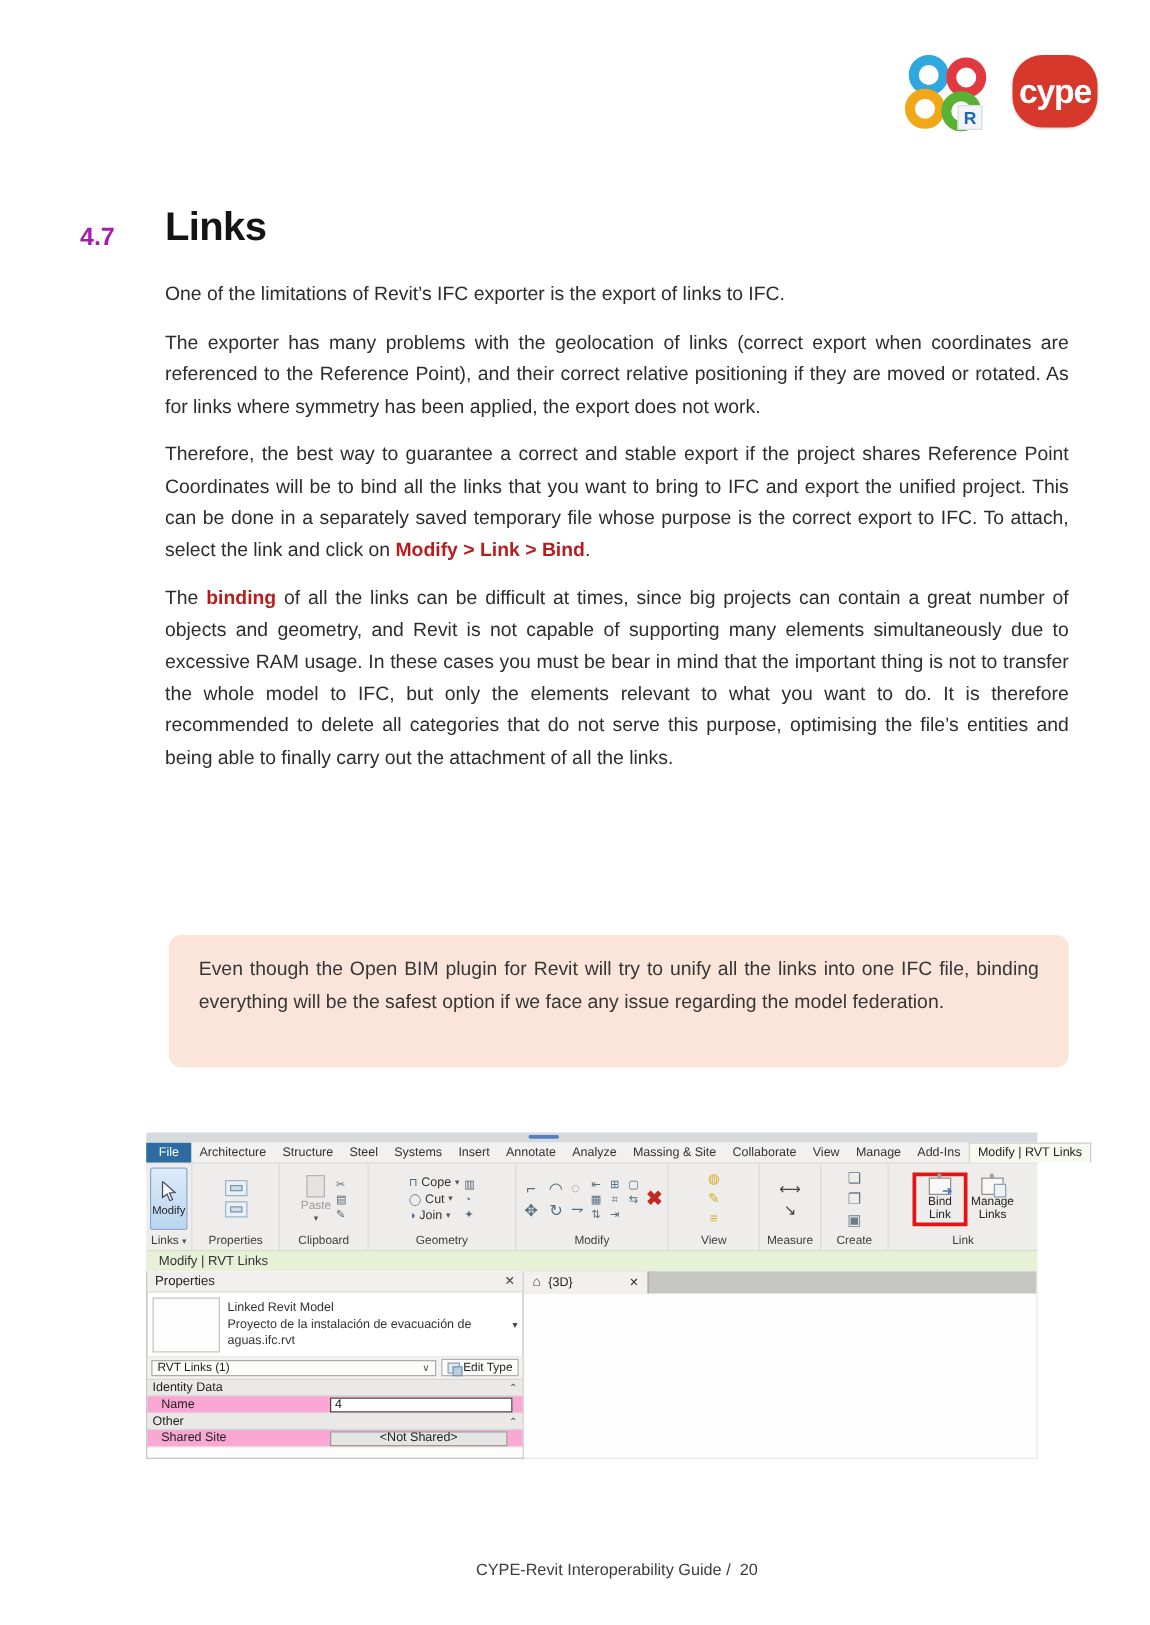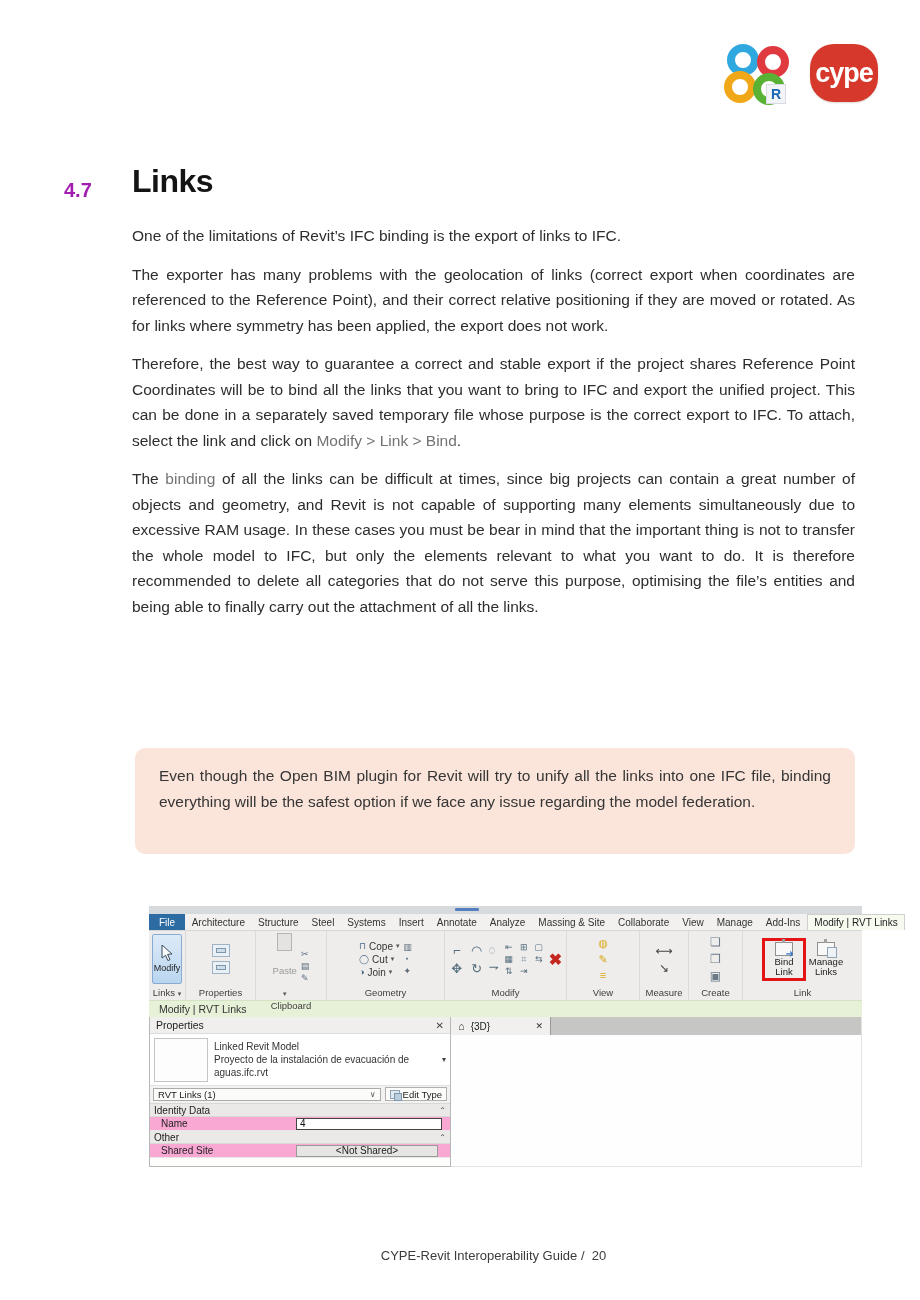--- a/index.html
+++ b/index.html
@@ -21,31 +21,31 @@
               box-shadow:0 1px 2px rgba(0,0,0,.15); }
   .cype-box span { color:#fff; font-weight:bold; font-size:27px; letter-spacing:-1px; }
 
   
   .sec-num { position:absolute; left:64px; top:179px; font-size:20px; font-weight:bold; color:#a21caf; }
   .sec-title { position:absolute; left:132px; top:163px; font-size:32px; font-weight:bold; color:#141414; letter-spacing:-0.5px; }
 
   
   .doc-body { position:absolute; left:132px; top:223px; width:723px; }
   .doc-body p { font-size:15.5px; line-height:25.5px; text-align:justify; color:#2d2d2d; margin-bottom:13px; }
-  .doc-body p b { font-weight:normal; color:#737373; }
+  .doc-body p b { font-weight:bold; color:#b91c1c; }
 
   
   .callout { position:absolute; left:135px; top:748px; width:720px; height:106px; background:#fbe5da; border-radius:10px; padding:15px 24px; }
   .callout p { font-size:15.5px; line-height:25.5px; text-align:justify; color:#363636; }
 
   
   .footer { position:absolute; left:132px; top:1248px; width:723px; text-align:center; font-size:13px; color:#3c3c3c; white-space:pre; }
 
   
-  .shot { position:absolute; left:149px; top:906px; width:713px; height:261px; font-family:"Liberation Sans", sans-serif; }
+  .shot { position:absolute; left:117px; top:906px; width:713px; height:261px; font-family:"Liberation Sans", sans-serif; }
   .topstrip { height:8px; background:#d7dadd; position:relative; }
   .topstrip .dash { position:absolute; left:306px; top:2px; width:24px; height:3px; background:#537fc0; border-radius:1px; }
 
   .rtabs { height:17px; background:#f2f1f0; border-bottom:1px solid #d9d8d6; display:flex; align-items:stretch; font-size:10px; color:#333; }
   .rtab { display:flex; align-items:center; padding:0 6.5px; white-space:nowrap; cursor:default; }
   .rtab:first-child { background:#2d6ca3; color:#fff; padding:0 10px; }
   .rtab:last-child { background:#f7fbef; border:1px solid #cfcfcd; border-bottom:none; color:#1d1d1d; margin-left:auto; }
 
   .ribbon { height:69px; background:#eeedec; display:flex; }
   .rpanel { display:flex; flex-direction:column; border-right:1px solid #dcdbd9; }
@@ -56,21 +56,21 @@
 
   .modify-big { width:30px; height:50px; background:linear-gradient(#ddeaf8,#b9d6ef); border:1px solid #89abd3; border-radius:2px;
                 display:flex; flex-direction:column; align-items:center; justify-content:center; gap:2px; cursor:pointer; }
   .modify-big span { font-size:9px; color:#222; }
   .dd { font-size:7px; color:#555; }
 
   .mini-icon { width:18px; height:13px; border:1px solid #9fb3c4; background:#e9f0f6; display:block; position:relative; }
   .mini-icon::after { content:""; position:absolute; left:3px; top:3px; right:3px; bottom:3px; border:1px solid #7d96ac; background:#cfdde9; }
   .props-stack { display:flex; flex-direction:column; gap:4px; }
 
-  .paste-blk { display:flex; flex-direction:column; align-items:center; gap:14px; color:#9a9a9a; font-size:9.5px; }
+  .paste-blk { display:flex; flex-direction:column; align-items:center; gap:1px; color:#9a9a9a; font-size:9.5px; }
   .paste-icon { width:15px; height:18px; border:1px solid #b5b5b3; background:#e4e3e1; }
   .clip-col { display:flex; flex-direction:column; gap:2px; font-size:9px; color:#5c6b7a; line-height:10px; }
 
   .geo-rows { display:flex; flex-direction:column; gap:2px; }
   .geo-row { display:flex; align-items:center; gap:3px; font-size:10px; color:#333; }
   .geo-row .gi { font-size:9px; color:#4a6a8a; }
   .geo-extra { display:flex; flex-direction:column; gap:2px; font-size:9px; color:#5c6b7a; line-height:10px; }
 
   .mod-left { display:grid; grid-template-columns:16px 16px; gap:3px 4px; font-size:13px; color:#57707f; text-align:center; line-height:15px; }
   .mod-mid { display:flex; flex-direction:column; gap:4px; font-size:12px; color:#57707f; line-height:13px; }
@@ -139,21 +139,21 @@
     </div>
     <div class="cype-box">
       <span>cype</span>
     </div>
   </div>
 
   <div class="sec-num">4.7</div>
   <h1 class="sec-title">Links</h1>
 
   <main class="doc-body">
-    <p><span>One of the limitations of Revit’s IFC binding is the export of links to IFC.</span></p>
+    <p><span>One of the limitations of Revit’s IFC exporter is the export of links to IFC.</span></p>
     <p><span>The exporter has many problems with the geolocation of links (correct export when coordinates are referenced to the Reference Point), and their correct relative positioning if they are moved or rotated. As for links where symmetry has been applied, the export does not work.</span></p>
     <p><span>Therefore, the best way to guarantee a correct and stable export if the project shares Reference Point Coordinates will be to bind all the links that you want to bring to IFC and export the unified project. This can be done in a separately saved temporary file whose purpose is the correct export to IFC. To attach, select the link and click on </span><b>Modify &gt; Link &gt; Bind</b><span>.</span></p>
     <p><span>The </span><b>binding</b><span> of all the links can be difficult at times, since big projects can contain a great number of objects and geometry, and Revit is not capable of supporting many elements simultaneously due to excessive RAM usage. In these cases you must be bear in mind that the important thing is not to transfer the whole model to IFC, but only the elements relevant to what you want to do. It is therefore recommended to delete all categories that do not serve this purpose, optimising the file’s entities and being able to finally carry out the attachment of all the links.</span></p>
   </main>
 
   <div class="callout">
     <p>Even though the Open BIM plugin for Revit will try to unify all the links into one IFC file, binding everything will be the safest option if we face any issue regarding the model federation.</p>
   </div>
 
   <div class="shot">

